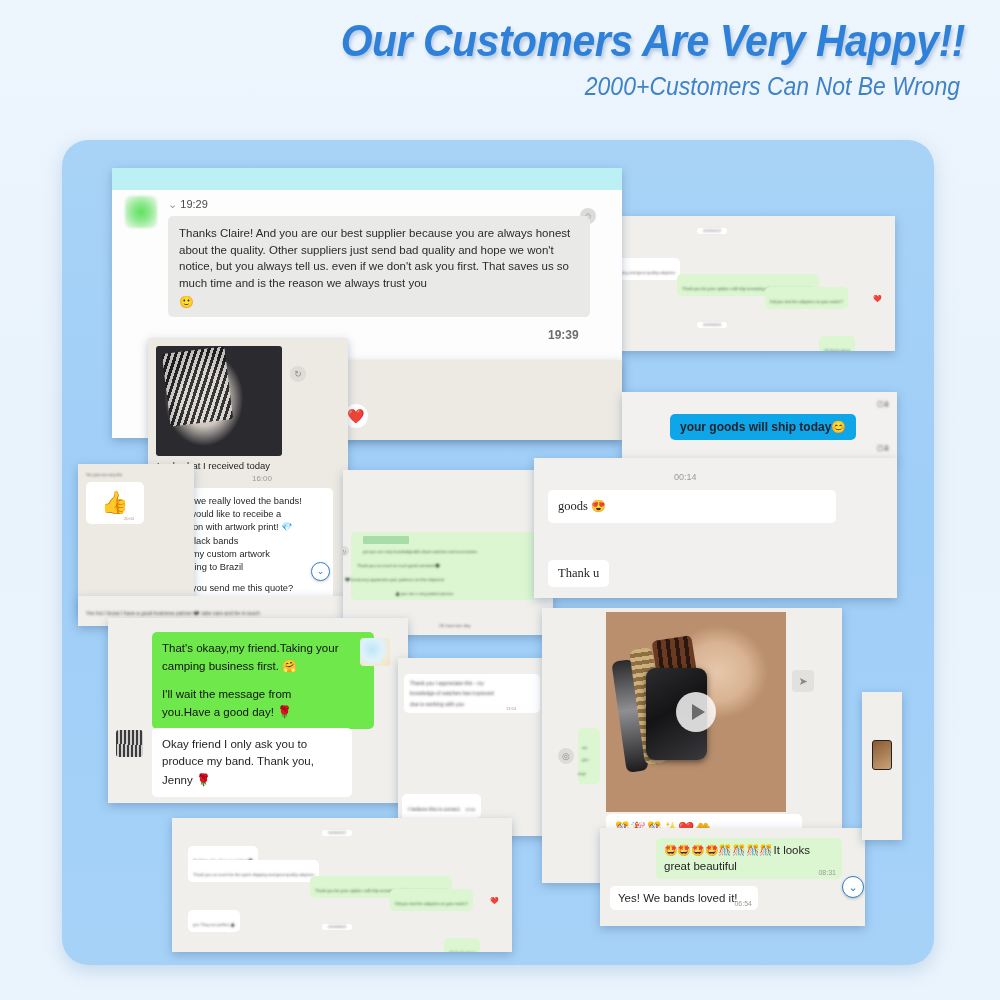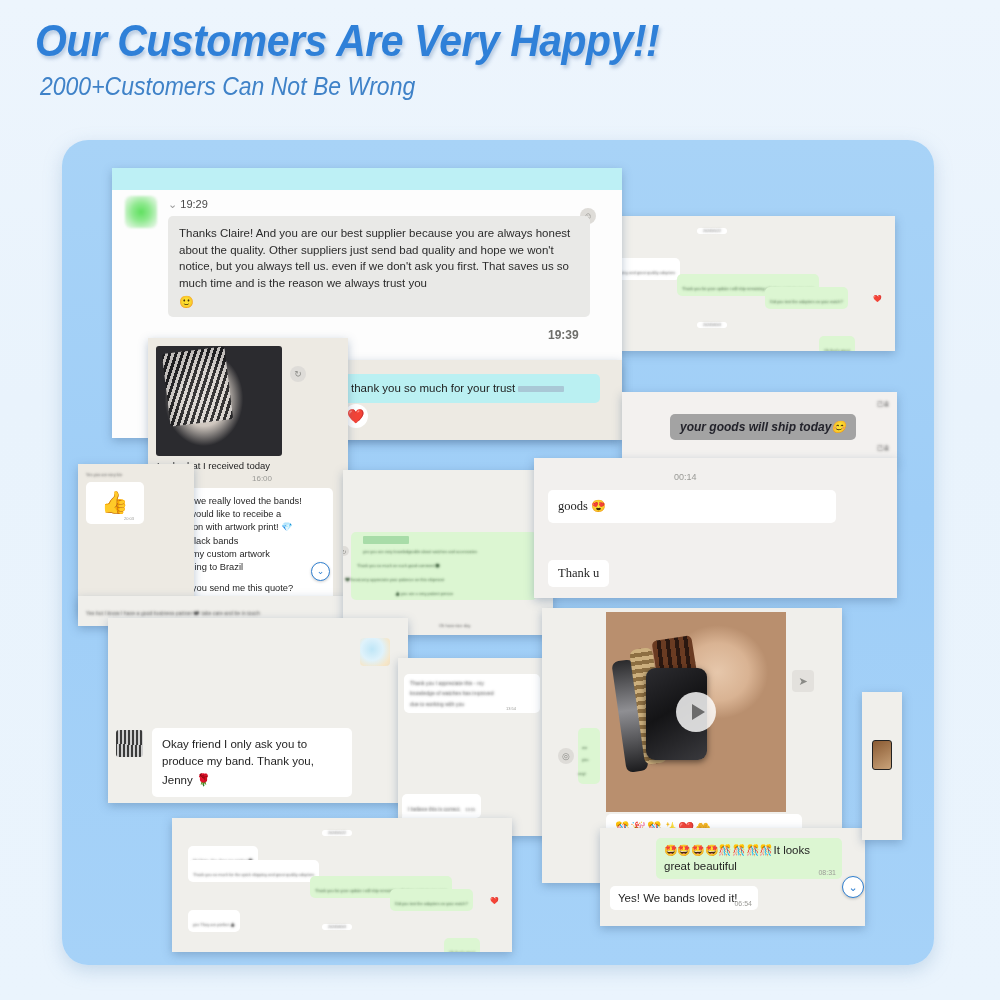--- a/index.html
+++ b/index.html
@@ -2,21 +2,21 @@
 <html><head>
 <meta charset="utf-8">
 <style>
   html,body{margin:0;padding:0;}
   body{
     width:1000px;height:1000px;overflow:hidden;position:relative;
     background:linear-gradient(180deg,#edf5fd 0%,#e9f3fc 40%,#eaf4fd 100%);
     font-family:"Liberation Sans",sans-serif;
   }
   
-  .header{position:absolute;left:0;top:0;width:1000px;height:130px;text-align:left;}
+  .header{position:absolute;left:0;top:0;width:1000px;height:130px;text-align:right;}
   .title{
     margin:0;padding-top:16px;
     font-family:"Liberation Sans",sans-serif;
     font-size:44px;font-weight:bold;font-style:italic;
     letter-spacing:-0.5px;
     color:#2f80d8;
     text-shadow:2px 3px 4px rgba(120,150,190,.45);
     transform:scaleX(.93);
   }
   .subtitle{
@@ -40,21 +40,21 @@
   }
   .chatbg2{background:#edeae3;}
   .chatbg3{background:#f0efeb;}
   
   .bub{position:absolute;border-radius:5px;}
   .b-grey{background:#e9e9e7;color:#2b2b2b;}
   .b-white{background:#ffffff;color:#1f1f1f;}
   .b-green{background:#6ee84a;color:#111;}
   .b-lgreen{background:#dcf6d2;color:#1f1f1f;}
   .b-cyan{background:#baf0f2;color:#1d1d1d;}
-  .b-lav{background:#a3a3a3;color:#23232b;font-style:italic;}
+  .b-lav{background:#0ea5e9;color:#23232b;}
   .txt{font-size:11.5px;line-height:1.45;}
   .stamp{position:absolute;font-size:8px;color:#9a9a96;}
   .blurtxt{
     color:transparent;text-shadow:0 0 2.4px rgba(70,70,70,.95);
     font-size:4px;line-height:2.0;white-space:nowrap;
   }
   .blurtxt.g{text-shadow:0 0 2.4px rgba(45,80,45,.95);}
   .blurtxt.m{font-size:5.2px;text-shadow:0 0 2.6px rgba(60,60,60,.95);}
   .redact{display:inline-block;height:6px;background:#a9c8d6;border-radius:1px;vertical-align:middle;}
   .datepill{
@@ -180,24 +180,20 @@
   </div>
   <div class="roundicon" style="left:468px;top:40px;">☺</div>
   <div class="bub b-grey txt" style="left:56px;top:48px;width:400px;padding:9px 11px 6px 11px;">
     <span>Thanks Claire! And you are our best supplier because you are always honest about the quality. Other suppliers just send bad quality and hope we won't notice, but you always tell us. even if we don't ask you first. That saves us so much time and is the reason we always trust you</span>
     <div class="emo" style="margin-top:2px;">🙂</div>
   </div>
 </div>
 
 <div class="card chatbg2" style="left:300px;top:360px;width:322px;height:80px;">
   <div class="roundicon" style="left:16px;top:10px;">↻</div>
-  <div class="bub b-cyan txt" style="left:42px;top:14px;width:240px;padding:6px 9px;">
-    <span>thank you so much for your trust</span>
-    <span class="redact" style="width:46px;"></span>
-  </div>
   <div style="position:absolute;left:44px;top:44px;width:24px;height:24px;border-radius:50%;background:#fff;display:flex;align-items:center;justify-content:center;font-size:14px;">❤️</div>
 
 </div>
 <div style="position:absolute;left:548px;top:328px;font-size:12px;color:#6e6e6a;font-weight:bold;">19:39</div>
 
 <div class="card chatbg2" style="left:148px;top:338px;width:200px;height:268px;">
   <div class="photo-bands" style="position:absolute;left:8px;top:8px;width:126px;height:110px;border-radius:3px;overflow:hidden;"></div>
   <div class="roundicon" style="left:142px;top:28px;">↻</div>
   <div style="position:absolute;left:9px;top:122px;font-size:9.5px;color:#232323;">Look what I received today</div>
   <div style="position:absolute;left:9px;top:134px;font-size:10px;">🤩</div>
@@ -254,20 +250,29 @@
   <div class="bub b-white" style="left:14px;top:32px;width:268px;padding:7px 10px;font-size:12.5px;line-height:1.5;font-family:'Liberation Serif',serif;">
     <div><span>goods</span>
       <span class="emo">😍</span></div>
   </div>
   <div class="bub b-white" style="left:14px;top:102px;padding:6px 10px;font-size:12.5px;font-family:'Liberation Serif',serif;">
     <span>Thank u</span>
   </div>
 </div>
 
 <div class="card chatbg3" style="left:108px;top:618px;width:300px;height:185px;">
+  <div class="bub b-green" style="left:44px;top:14px;width:202px;padding:8px 10px;font-size:11.5px;line-height:1.5;">
+    <div>That's okaay,my friend.Taking your</div>
+    <div><span>camping business first.</span>
+      <span class="emo">🤗</span></div>
+    <div style="height:10px;"></div>
+    <div>I'll wait the message from</div>
+    <div><span>you.Have a good day!</span>
+      <span class="emo">🌹</span></div>
+  </div>
   <div class="stickerimg" style="left:252px;top:20px;width:30px;height:28px;"></div>
   <div class="avatar-dark" style="left:8px;top:112px;width:27px;height:27px;border-radius:3px;"></div>
   <div class="bub b-white" style="left:44px;top:110px;width:180px;padding:8px 10px;font-size:11.5px;line-height:1.5;">
     <div>Okay friend I only ask you to</div>
     <div>produce my band. Thank you,</div>
     <div><span>Jenny</span>
       <span class="emo">🌹</span></div>
   </div>
 </div>
 

